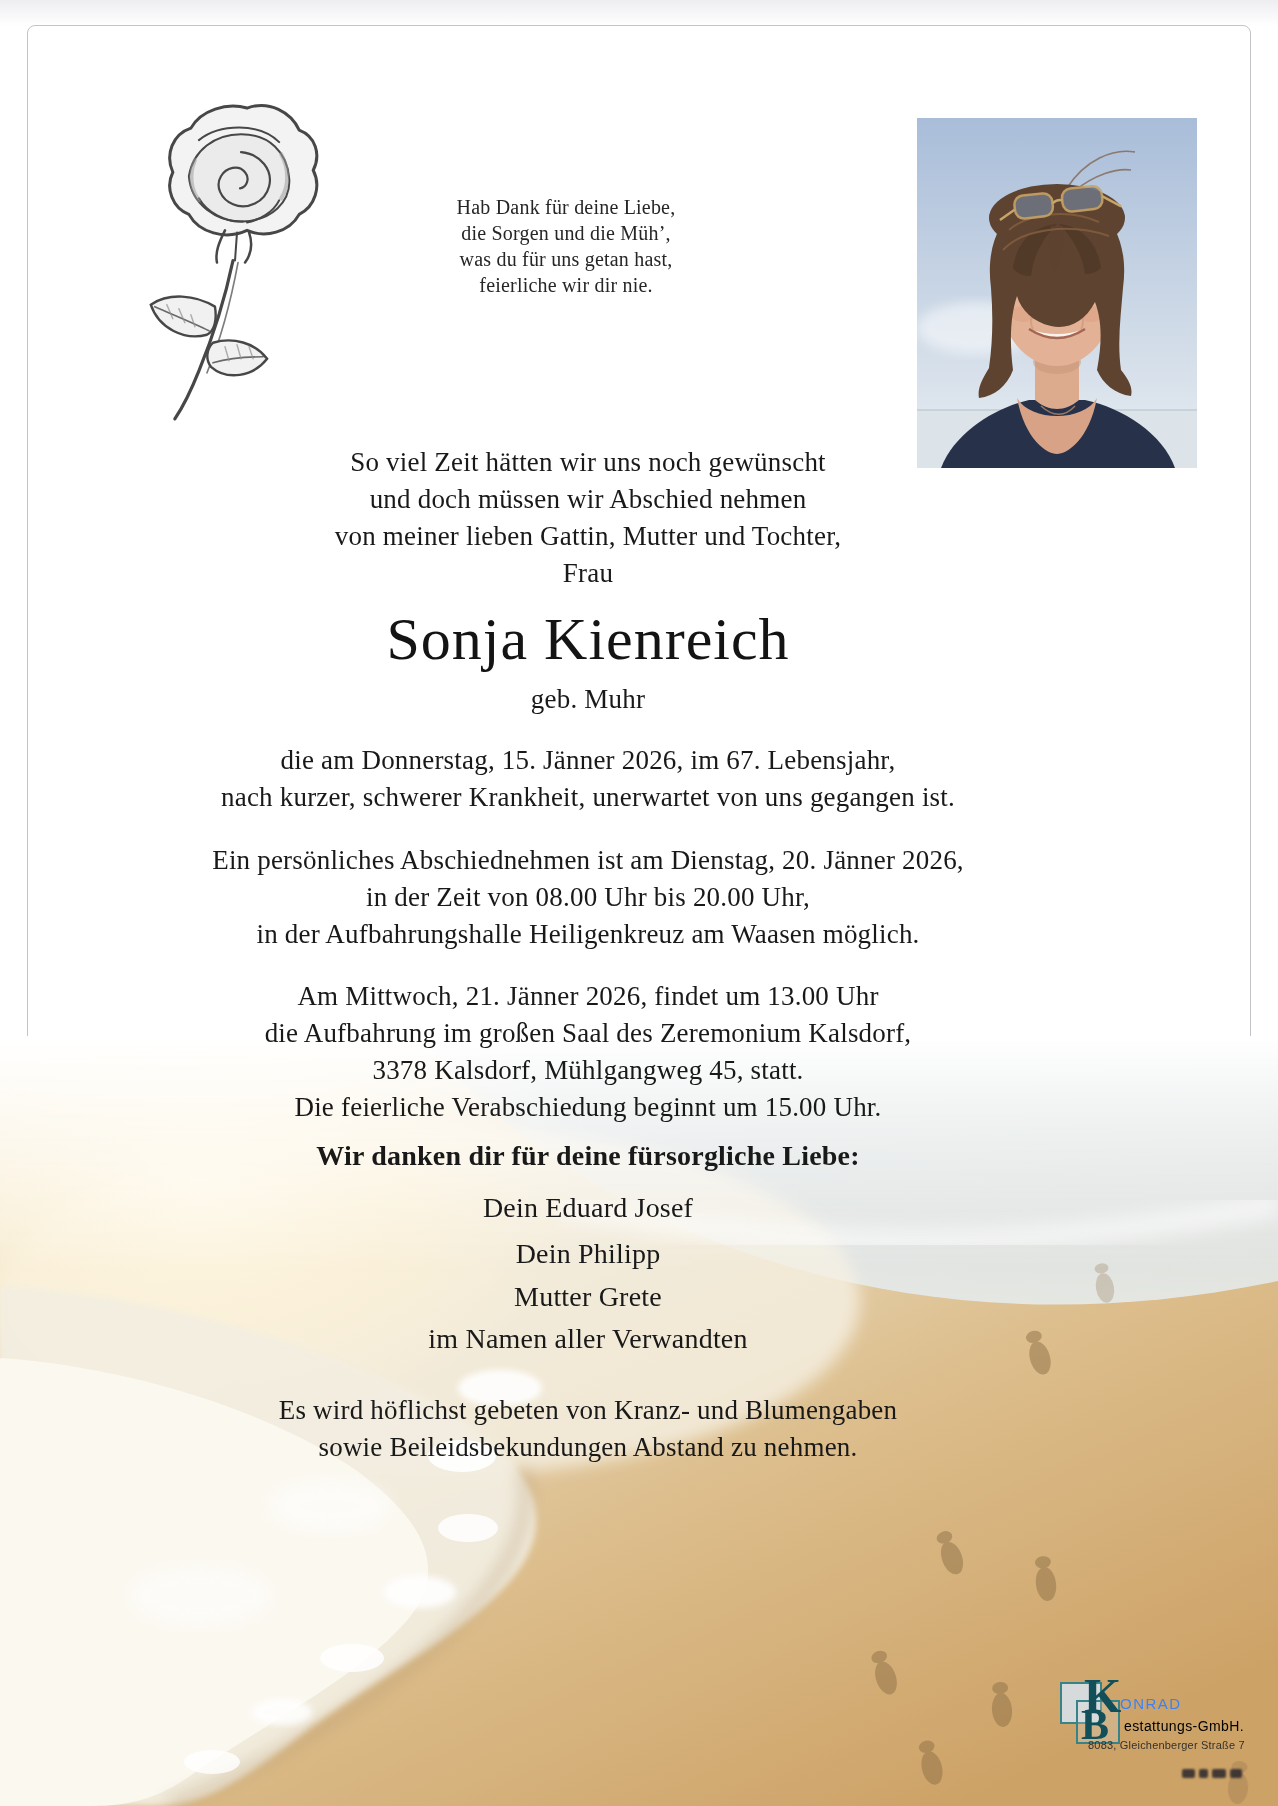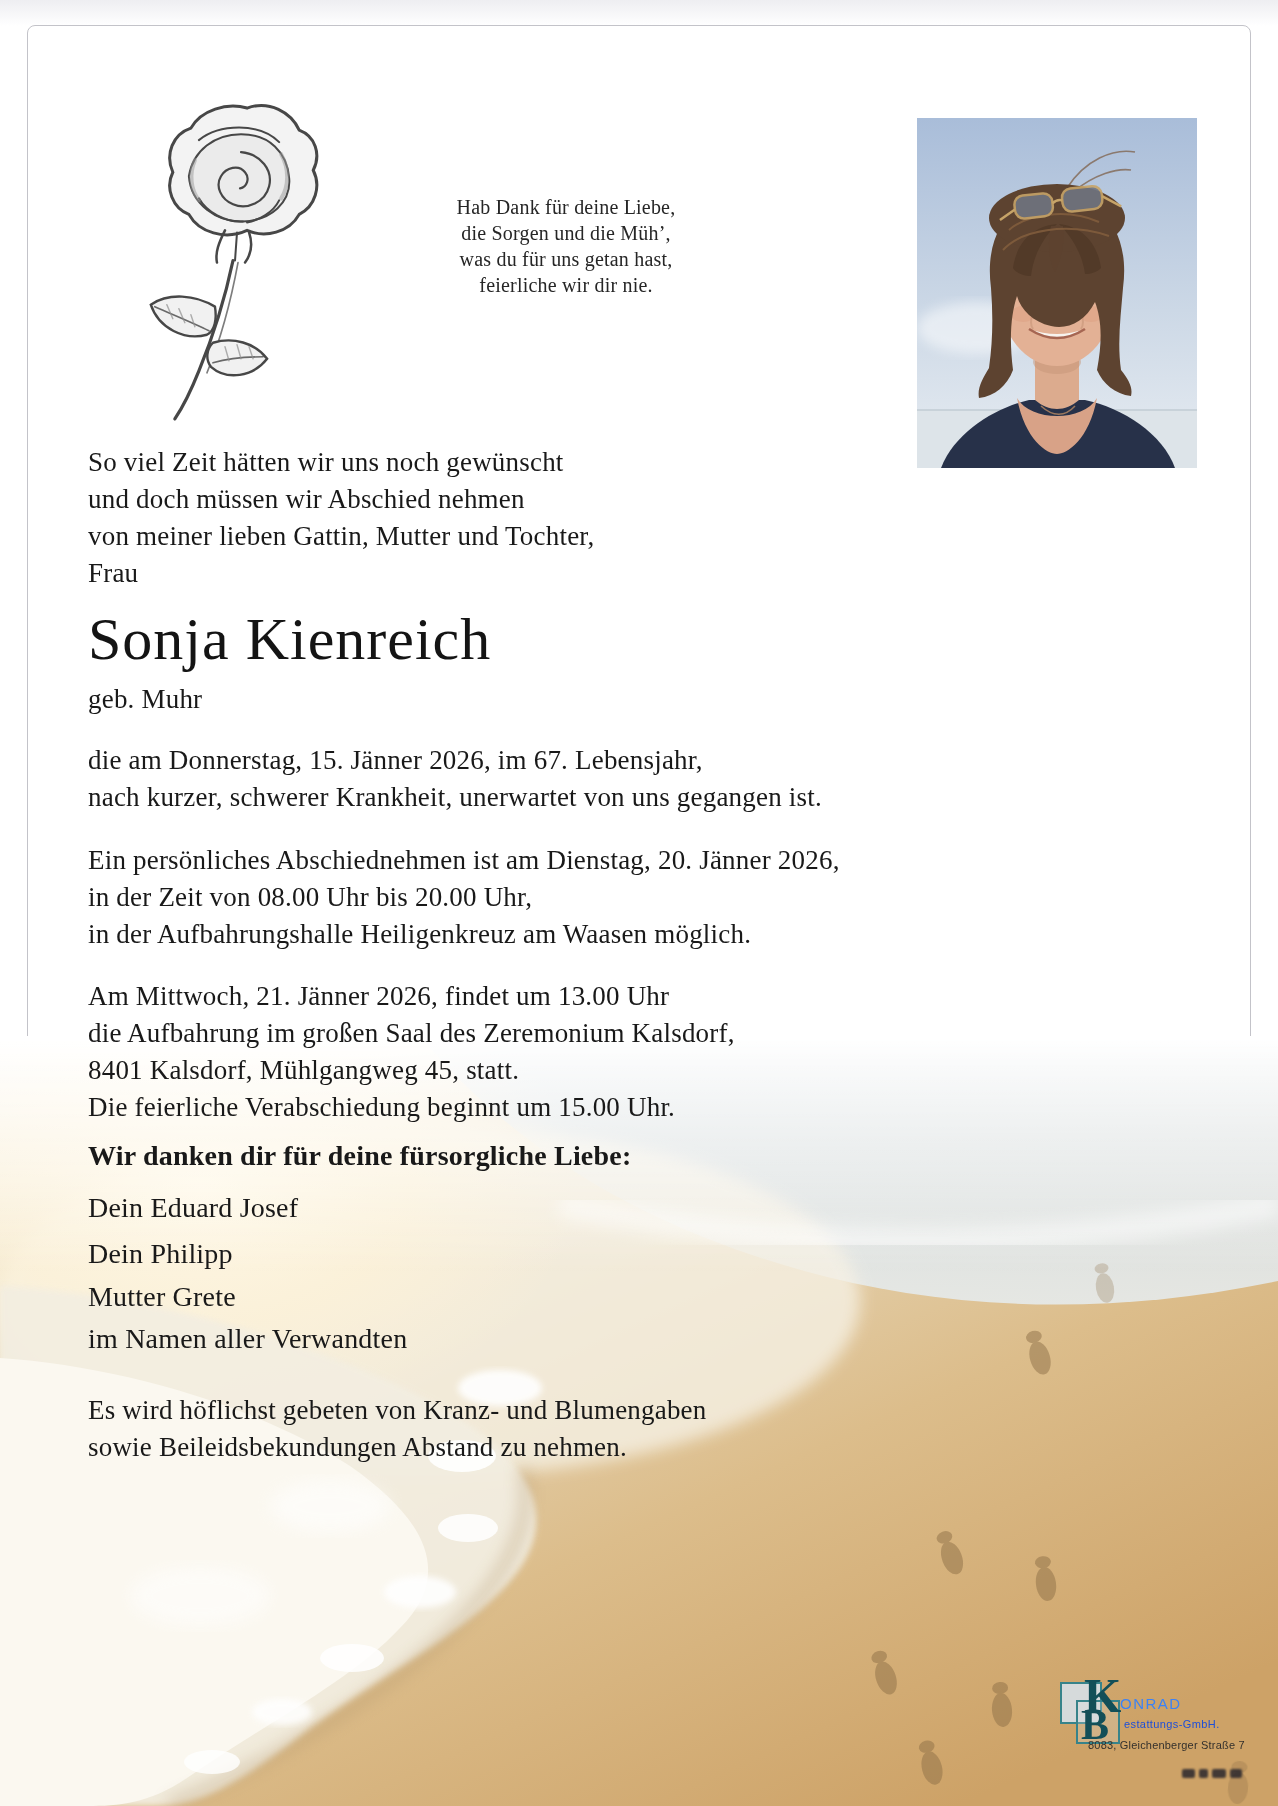--- a/index.html
+++ b/index.html
@@ -13,21 +13,21 @@
     border:1px solid #c3c3c9; border-radius:8px; }
   .beach { position:absolute; left:0; top:1036px; width:1278px; height:770px; }
   .beach svg { display:block; width:100%; height:100%; }
   .rose { position:absolute; left:126px; top:90px; width:206px; height:336px; }
   .photo { position:absolute; left:917px; top:118px; width:280px; height:350px; overflow:hidden; }
   .photo svg { display:block; width:100%; height:100%; }
 
   .verse { position:absolute; left:388px; top:194px; width:356px; text-align:center;
     font-size:20px; line-height:26px; color:#262626; letter-spacing:.2px; }
 
-  .tcol { position:absolute; left:88px; width:1000px; letter-spacing:.2px; }
+  .tcol { position:absolute; left:88px; width:1000px; text-align:center; letter-spacing:.2px; }
   .body-text { font-size:27px; line-height:37px; }
   .intro    { top:444px; }
   .name-block { top:602px; font-size:60px; line-height:74px; letter-spacing:1px; color:#141414; }
   .birth    { top:684px; font-size:27px; }
   .p-passing  { top:742px; }
   .p-farewell { top:842px; }
   .p-ceremony { top:978px; }
   .thanks-head { top:1140px; font-weight:bold; font-size:28px; }
   .mourner { font-weight:normal; font-size:28px; line-height:34px; }
   .m1 { top:1191px; } .m2 { top:1237px; } .m3 { top:1280px; } .m4 { top:1322px; }
@@ -39,21 +39,21 @@
     font-family:"Liberation Sans", sans-serif; }
   .logo .sq1 { position:absolute; left:2px; top:4px; width:38px; height:38px;
     background:#d6dadb; border:2px solid #37838a; }
   .logo .sq2 { position:absolute; left:18px; top:22px; width:40px; height:40px;
     background:rgba(218,224,224,.25); border:2px solid #37838a; }
   .logo .lk { position:absolute; left:26px; top:-6px; font-family:"Liberation Serif",serif;
     font-size:48px; line-height:48px; color:#134f58; font-weight:600; }
   .logo .lb { position:absolute; left:23px; top:26px; font-family:"Liberation Serif",serif;
     font-size:42px; line-height:42px; color:#134f58; font-weight:600; }
   .logo .nm { position:absolute; left:62px; top:17px; font-size:15px; letter-spacing:1.5px; color:#3b82f6; }
-  .logo .tp { position:absolute; left:66px; top:40px; font-size:11px; letter-spacing:.4px; color:#1d4ed8; }
+  .logo .tp { position:absolute; left:66px; top:40px; font-size:14px; letter-spacing:.4px; color:#000000; }
   .logo .ad { position:absolute; left:30px; top:61px; font-size:11px; letter-spacing:.2px; color:#33302c; }
 
   .smudge { position:absolute; left:1182px; top:1766px; width:80px; height:14px;
     display:flex; gap:4px; align-items:center; filter:blur(1.3px); opacity:.8; }
   .smudge span { display:block; height:9px; background:#20202a; border-radius:2px; }
   .smudge .a{width:13px;} .smudge .b{width:9px;} .smudge .c{width:14px;} .smudge .d{width:12px;}
 </style>
 </head>
 <body>
 
@@ -260,21 +260,21 @@
 
   <div class="tcol body-text p-farewell">
     <div>Ein persönliches Abschiednehmen ist am Dienstag, 20. Jänner 2026,</div>
     <div>in der Zeit von 08.00 Uhr bis 20.00 Uhr,</div>
     <div>in der Aufbahrungshalle Heiligenkreuz am Waasen möglich.</div>
   </div>
 
   <div class="tcol body-text p-ceremony">
     <div>Am Mittwoch, 21. Jänner 2026, findet um 13.00 Uhr</div>
     <div>die Aufbahrung im großen Saal des Zeremonium Kalsdorf,</div>
-    <div>8401 Kalsdorf, Mühlgangweg 45, statt.</div>
+    <div>3378 Kalsdorf, Mühlgangweg 45, statt.</div>
     <div>Die feierliche Verabschiedung beginnt um 15.00 Uhr.</div>
   </div>
 
   <div class="tcol thanks-head">Wir danken dir für deine fürsorgliche Liebe:</div>
   <div class="tcol mourner m1">Dein Eduard Josef</div>
   <div class="tcol mourner m2">Dein Philipp</div>
   <div class="tcol mourner m3">Mutter Grete</div>
   <div class="tcol mourner m4">im Namen aller Verwandten</div>
 
   <div class="tcol body-text p-request">

